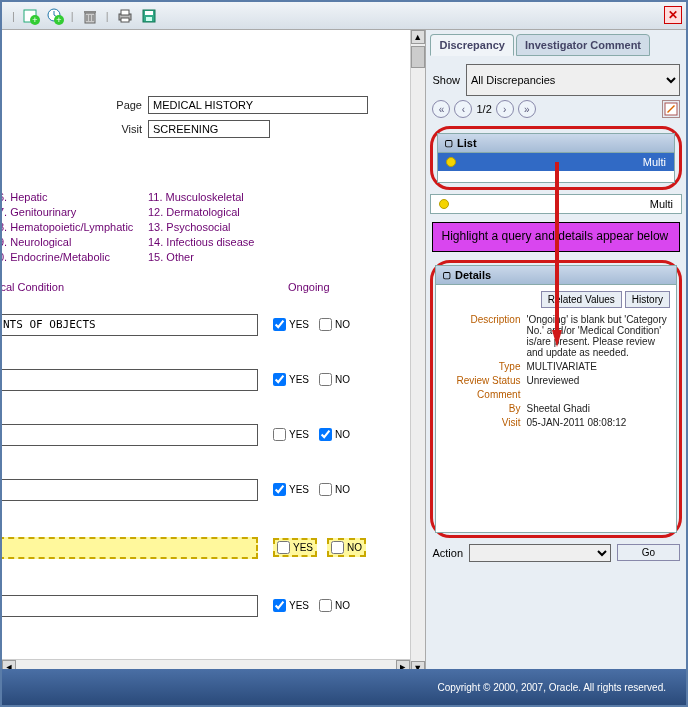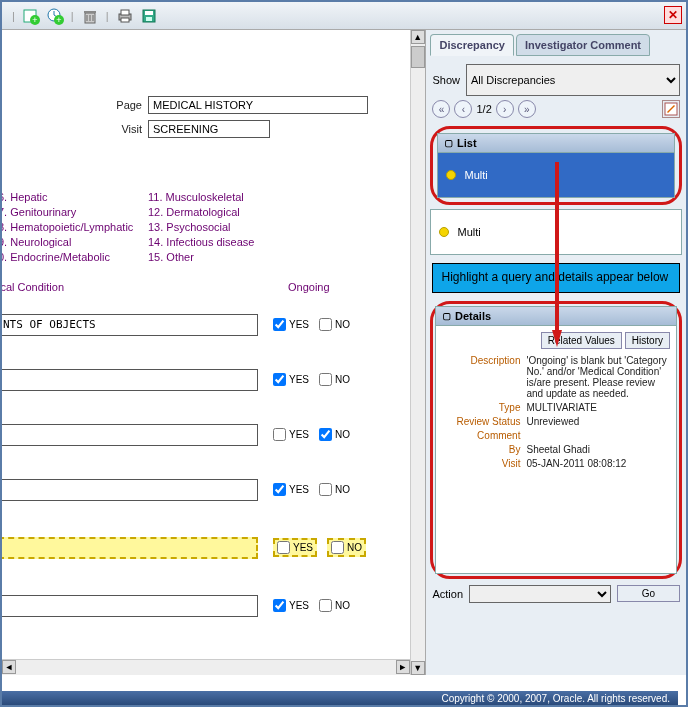--- a/index.html
+++ b/index.html
@@ -148,27 +148,28 @@
     font-weight: bold; font-size: 11px;
     display: flex; align-items: center;
     border: 1px solid #8aa;
   }
   .panel-hdr .exp { margin-right: 4px; font-size: 9px; }
   .list-body {
     background: #fff; border: 1px solid #8aa; border-top: none;
     min-height: 30px;
   }
   .list-item {
-    display: flex; align-items: center; padding: 16px 8px;
-    gap: 8px;
+    display: flex; align-items: center; padding: 3px 8px;
+    gap: 19px;
+    justify-content: space-between;
   }
   .list-item.sel { background: #316AC5; color: #fff; }
   .bullet-y { width: 10px; height: 10px; border-radius: 50%; background: #f5d400; border: 1px solid #b8a000; }
   .annotation {
-    border: 1px solid #000; background: #0ea5e9;
+    border: 1px solid #000; background: #d946ef;
     padding: 6px 8px; margin: 8px 2px; font-size: 12px;
     line-height: 1.3;
   }
   .red-arrow {
     position: absolute;
     left: 550px; top: 160px;
     width: 10px; height: 185px;
     pointer-events: none;
     z-index: 5;
   }
@@ -190,26 +191,26 @@
   }
   .action-row select {
     flex: 1; margin: 0 6px; height: 18px;
     border: 1px solid #666; font-size: 11px;
   }
   .action-row button {
     background: #e8eef4; border: 1px solid #88a; padding: 2px 24px;
     font-size: 10px; cursor: pointer;
   }
   .footer {
-    position: absolute; bottom: 0; left: 0; right: 8px;
-    height: 14px;
+    position: absolute; bottom: 0; left: 0; right: 0;
+    height: 36px;
     background: linear-gradient(#4a6fa5, #2a4a7a);
     color: #fff; font-size: 10px;
     display: flex; align-items: center; justify-content: flex-end;
-    padding: 0 8px;
+    padding: 0 20px;
   }
   .hscroll-area {
     height: 16px; background: #eee; border-top: 1px solid #ccc;
     position: relative;
   }
 </style>
 </head>
 <body>
 
 <div class="toolbar">

